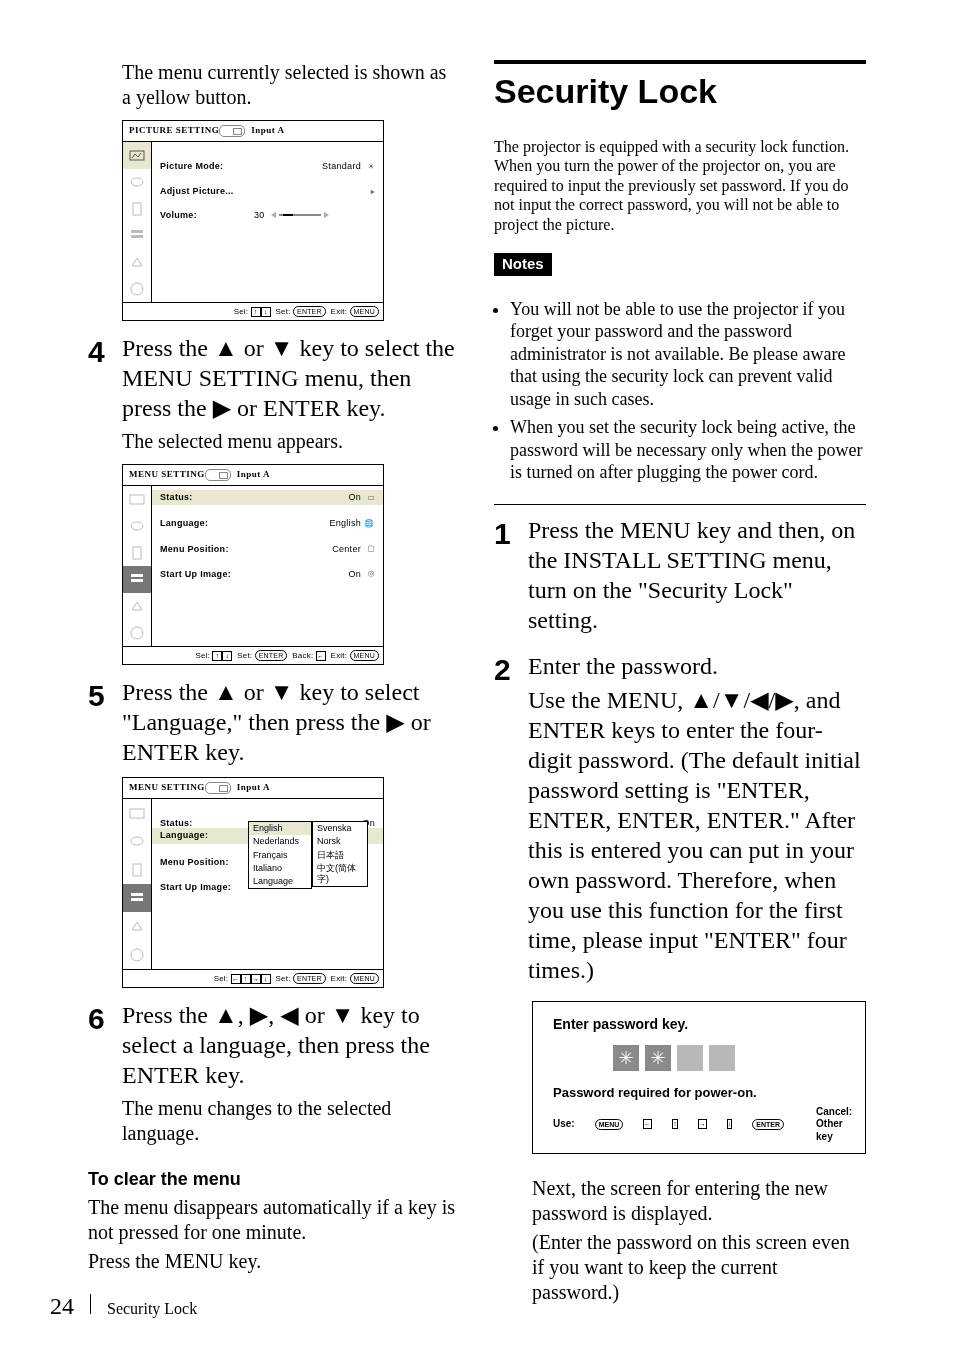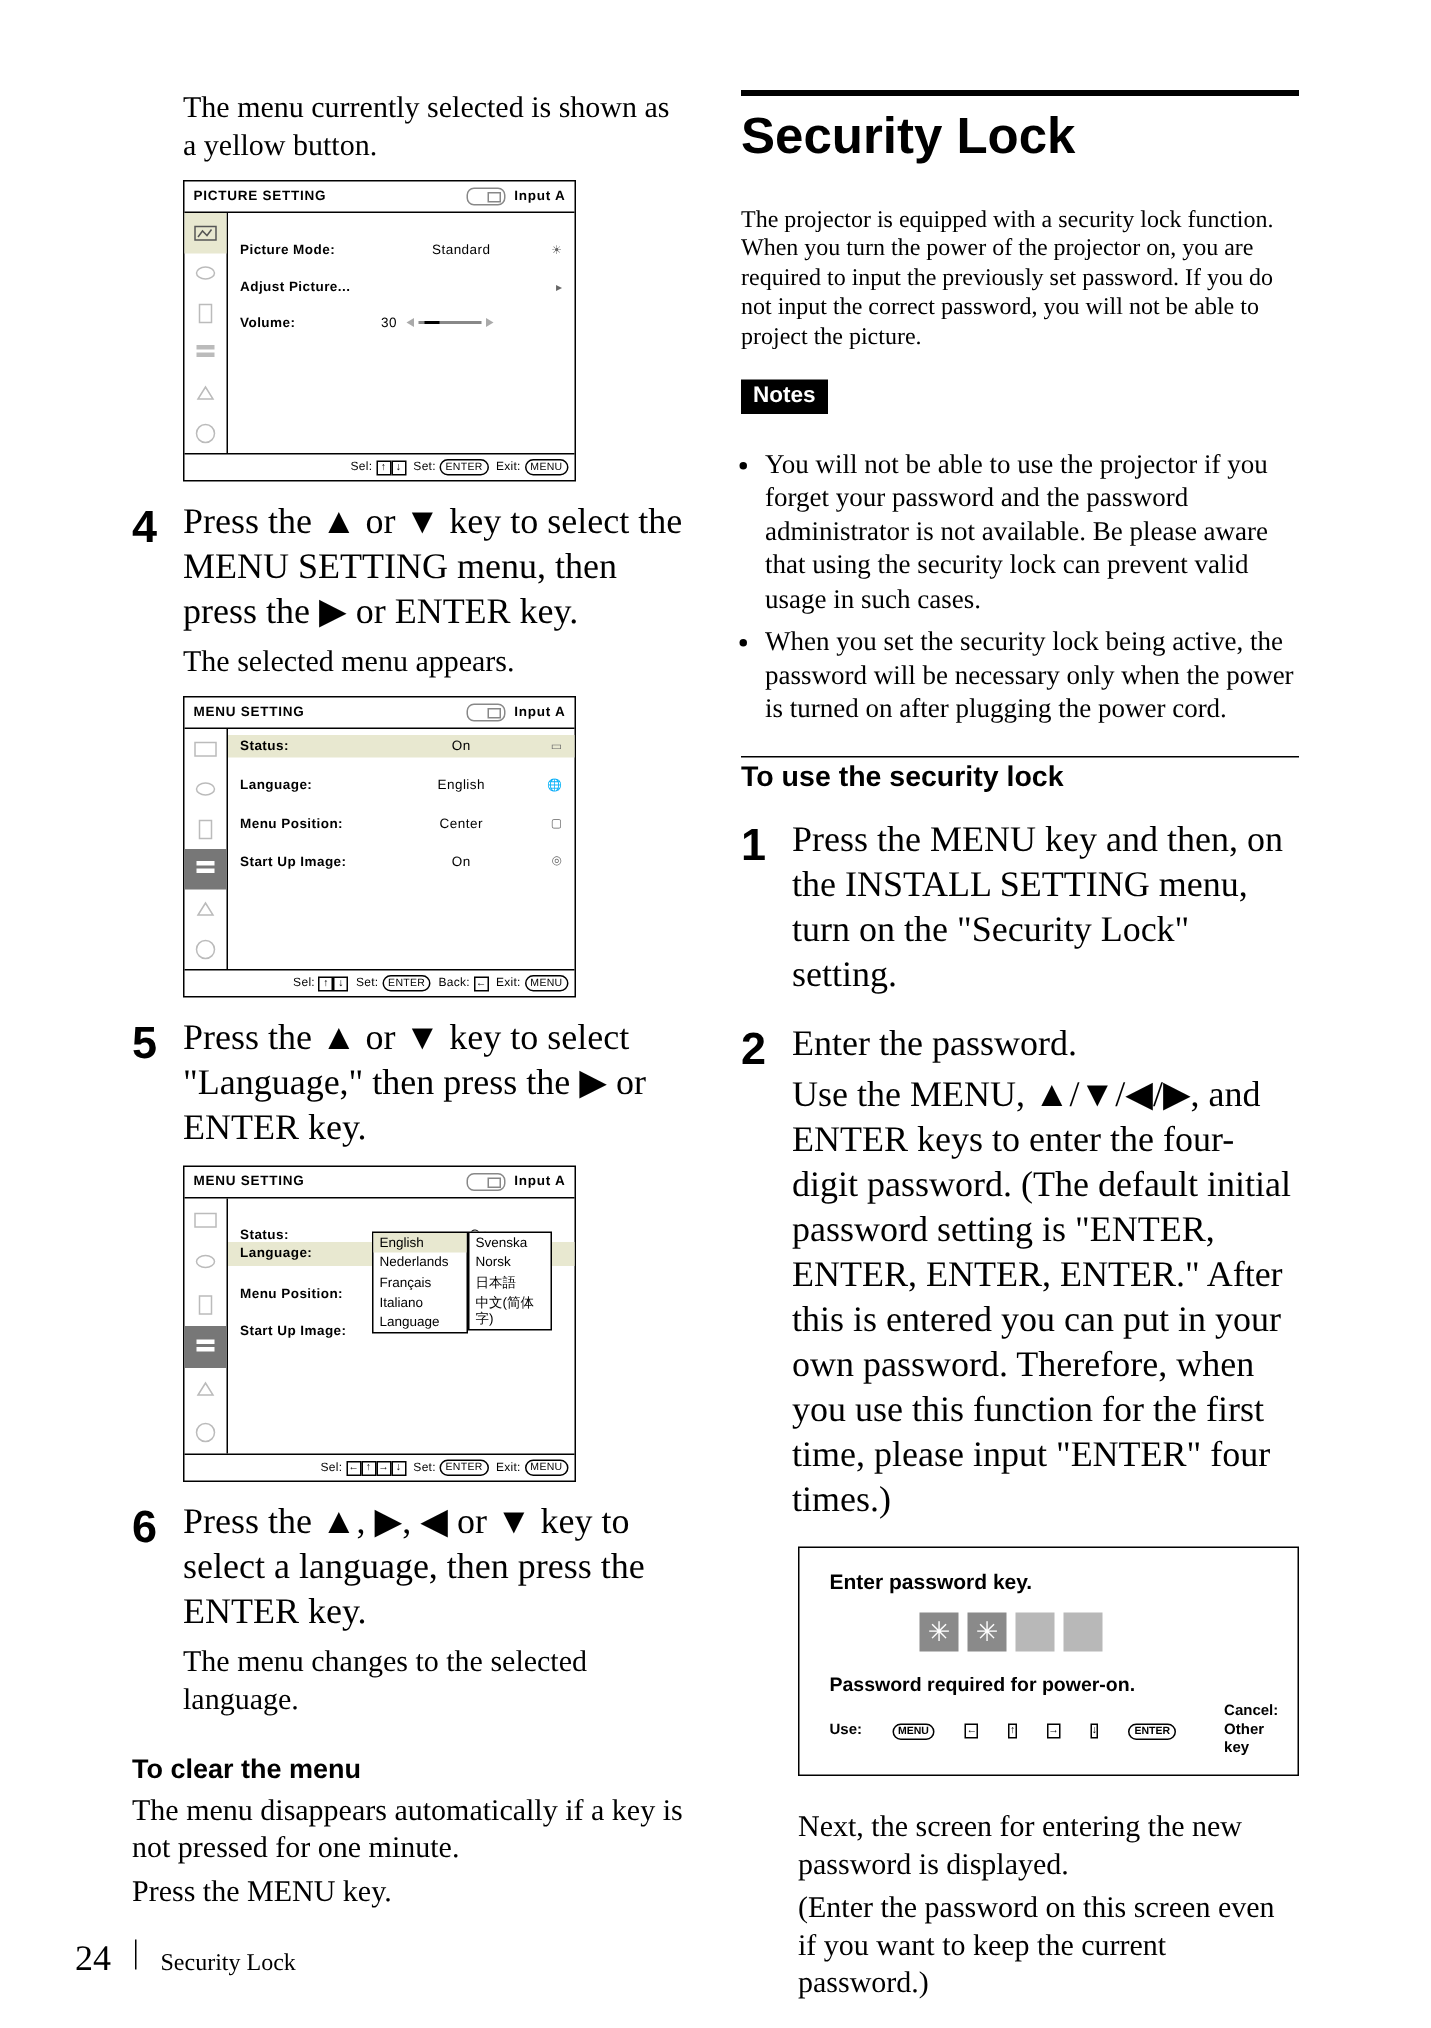--- a/index.html
+++ b/index.html
@@ -48,23 +48,22 @@
   .step .body .lead { font-size: 24px; }
   .step .body .sub { font-size: 20px; margin-top: 6px; }
 
   .fig {
     margin: 10px 0 12px 34px;
     width: 260px;
     border: 1px solid #000;
   }
   .fig-head {
     display: flex;
-    justify-content: space-between;
     align-items: center;
-    font-family: Liberation Sans, sans-serif;
+    font-family: Liberation Serif, serif;
     font-weight: bold;
     font-size: 9px;
     padding: 4px 6px;
     border-bottom: 1px solid #000;
     letter-spacing: 0.5px;
   }
   .fig-head .src {
     display: flex; align-items: center; gap: 6px;
     font-weight: bold;
   }
@@ -111,21 +110,21 @@
   }
   .row {
     display: flex;
     justify-content: space-between;
     align-items: center;
     padding: 1px 0;
     letter-spacing: 0.3px;
     margin-top: 12px;
   }
   .row .lbl { min-width: 90px; font-weight: bold; }
-  .row .val { flex: 1; text-align: center; padding-left: 4px; }
+  .row .val { flex: 1; text-align: right; padding-left: 4px; }
   .row .ind {
     width: 14px; text-align: right;
     font-size: 8px;
     color: #666;
   }
   .hl {
     background: #e8e8d0;
     margin: -2px -8px 2px -8px;
     padding: 2px 8px;
   }
@@ -533,21 +532,20 @@
       <div class="h1">Security Lock</div>
       <div class="para">The projector is equipped with a security lock function. When you turn the power of the projector on, you are required to input the previously set password. If you do not input the correct password, you will not be able to project the picture.</div>
 
       <div class="notes-label">Notes</div>
       <ul class="notes">
         <li>You will not be able to use the projector if you forget your password and the password administrator is not available. Be please aware that using the security lock can prevent valid usage in such cases.</li>
         <li>When you set the security lock being active, the password will be necessary only when the power is turned on after plugging the power cord.</li>
       </ul>
 
       <hr class="hr-thin">
-      <div class="subsection-title">To use the security lock</div>
 
       <div class="step">
         <span class="stepnum">1</span>
         <div class="body">
           <div class="lead">Press the MENU key and then, on the INSTALL SETTING menu, turn on the "Security Lock" setting.</div>
         </div>
       </div>
 
       <div class="step" style="margin-top:16px">
         <span class="stepnum">2</span>

